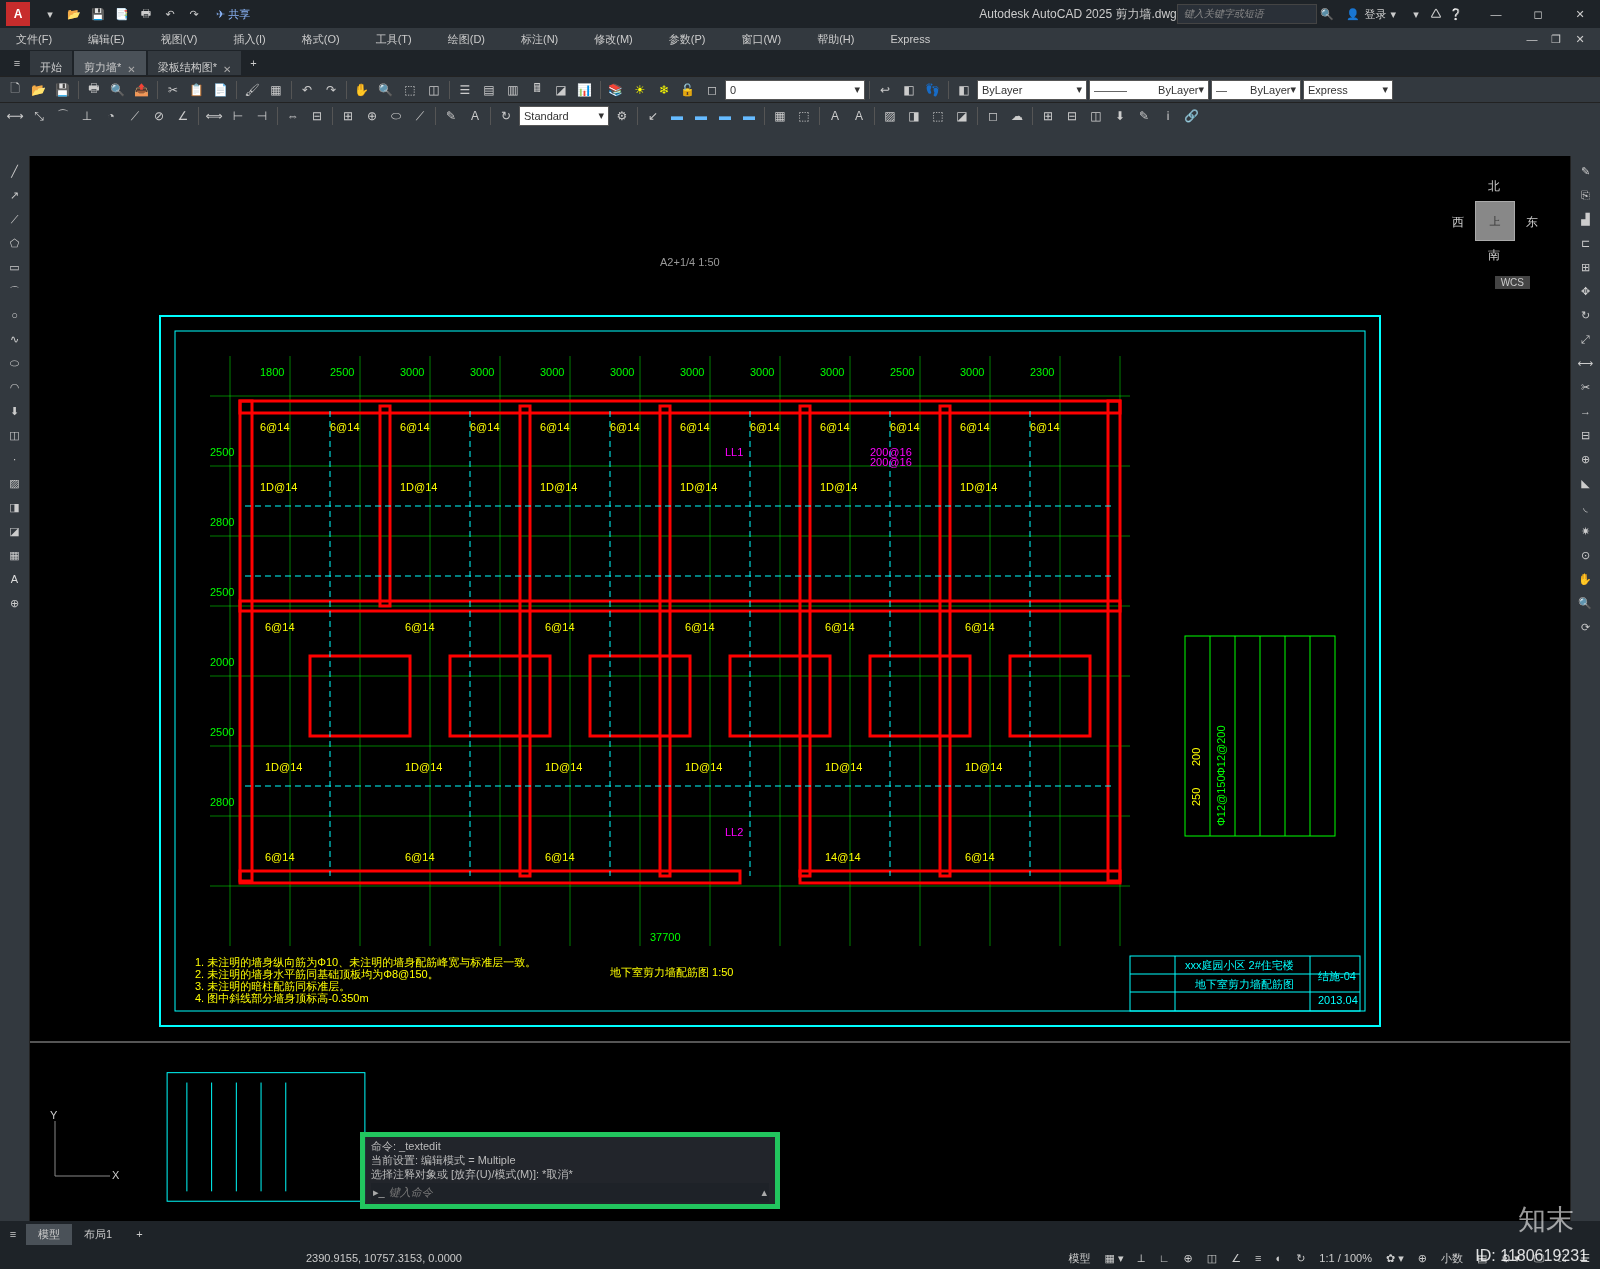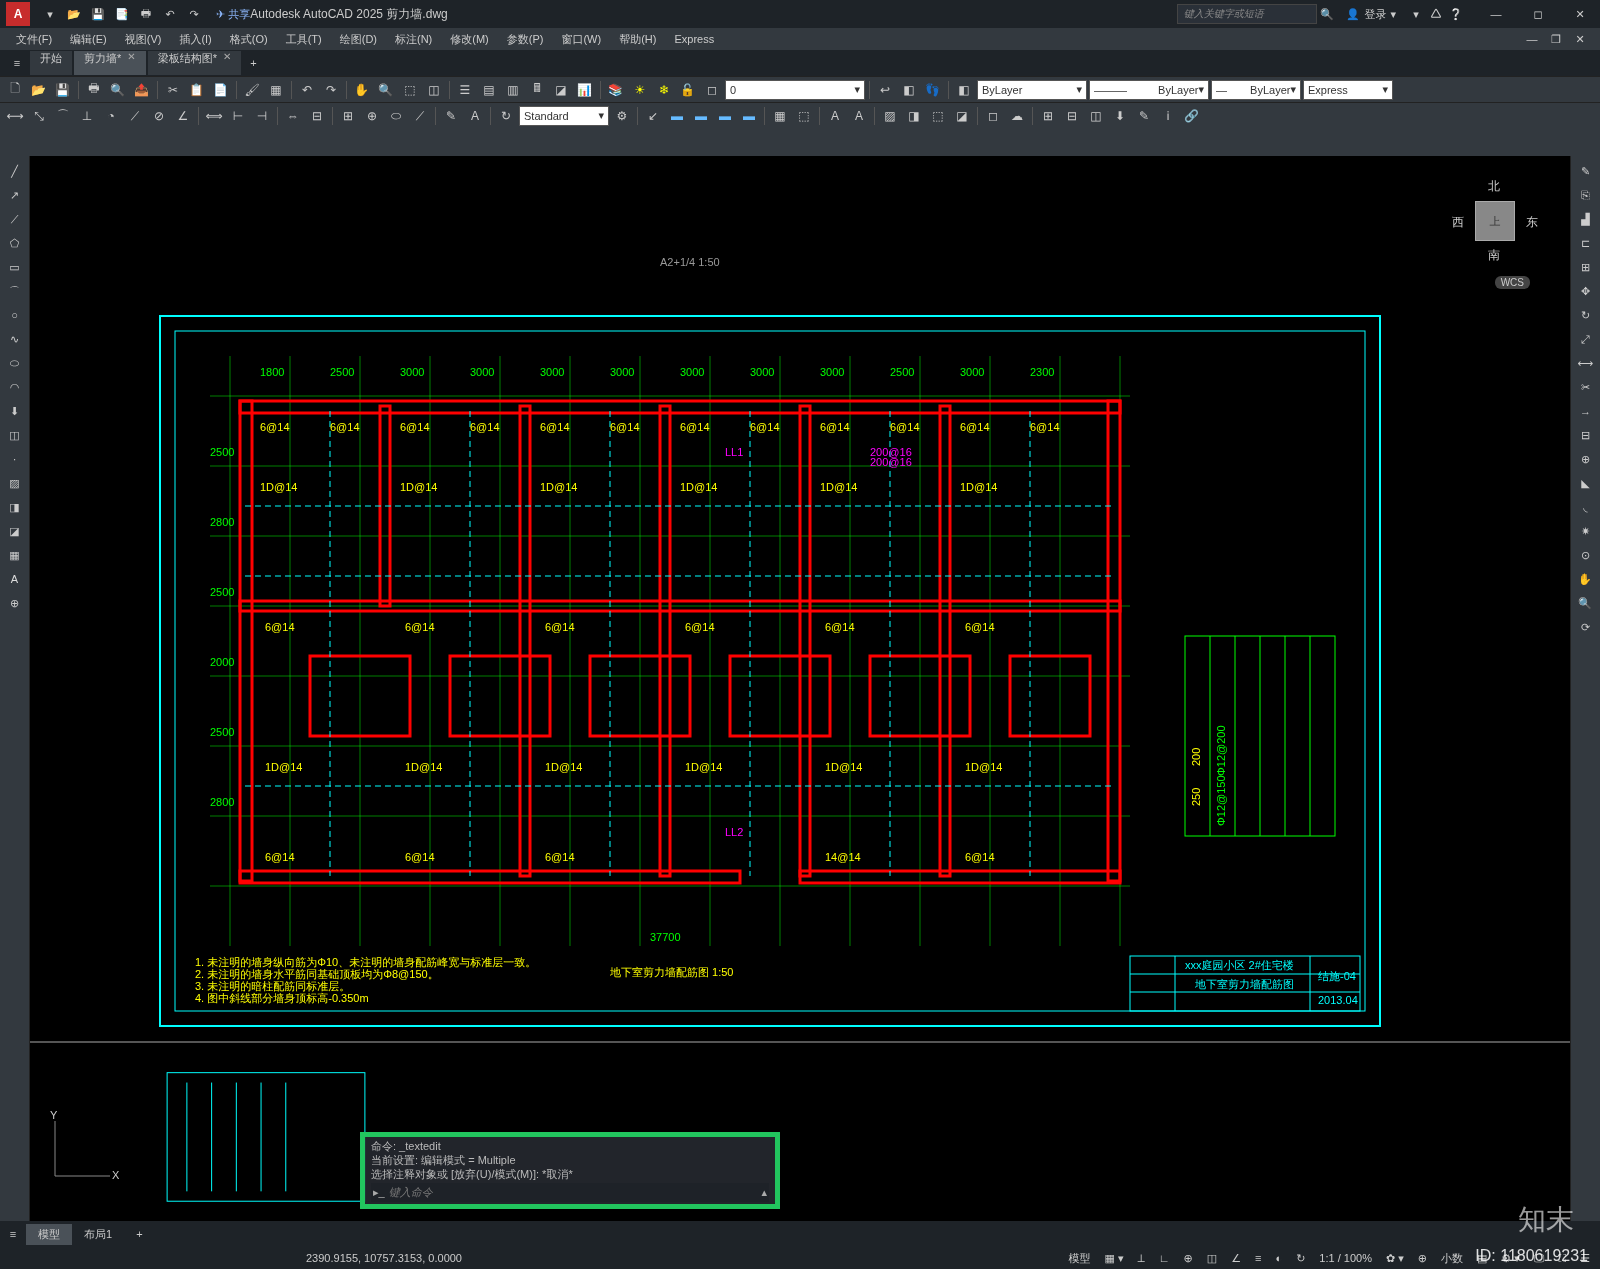--- a/index.html
+++ b/index.html
@@ -2,49 +2,49 @@
 <html><head>
 <meta charset="utf-8">
 <style>
 *{margin:0;padding:0;box-sizing:border-box;font-family:"Microsoft YaHei",Arial,sans-serif;font-size:11px;user-select:none}
 body{width:1600px;height:1269px;background:#33393f;overflow:hidden;position:relative}
 .titlebar{height:28px;background:#1e2328;display:flex;align-items:center;color:#ccc}
 .app-icon{width:24px;height:24px;background:#c72c2c;margin:0 6px;display:flex;align-items:center;justify-content:center;color:#fff;font-weight:bold;font-size:12px}
 .qat{display:flex;gap:4px;margin-left:4px}
 .qat-btn{width:20px;height:20px;display:flex;align-items:center;justify-content:center;color:#ccc;cursor:pointer}
 .share{margin-left:12px;color:#8ab4f8;font-size:11px}
-.title-center{flex:1;text-align:left;color:#ccc;font-size:12px}
+.title-center{flex:1;text-align:right;color:#ccc;font-size:12px}
 .search-box{width:140px;height:20px;background:#2a3038;border:1px solid #444;padding:0 6px;color:#888;font-size:10px;font-style:italic;display:flex;align-items:center}
 .login{margin:0 10px;color:#ccc;display:flex;align-items:center;gap:4px}
 .win-controls{display:flex;gap:2px;margin-left:10px}
 .win-btn{width:40px;height:28px;display:flex;align-items:center;justify-content:center;color:#ccc;cursor:pointer}
-.menubar{height:22px;background:#33393f;display:flex;align-items:center;padding:0 8px;gap:2px;color:#ccc}
+.menubar{height:22px;background:#33393f;display:flex;align-items:center;padding:0 8px;gap:20px;color:#ccc}
 .menu-item{padding:2px 8px;cursor:pointer;font-size:11px}
 .tabbar{height:26px;background:#1e2328;display:flex;align-items:center;padding:0 4px}
 .hamburger{width:26px;height:26px;display:flex;align-items:center;justify-content:center;color:#ccc;cursor:pointer}
-.tab{height:24px;padding:0 10px;display:flex;align-items:flex-start;color:#ccc;background:#33393f;margin-right:2px;cursor:pointer;font-size:11px}
+.tab{height:24px;padding:0 10px;display:flex;align-items:flex-end;color:#ccc;background:#33393f;margin-right:2px;cursor:pointer;font-size:11px}
 .tab.active{background:#4a5158}
 .tab-close{margin-left:6px;color:#aaa;font-size:10px}
 .tab-add{width:20px;color:#ccc;text-align:center;cursor:pointer}
 .toolbar-row{height:26px;background:#33393f;border-top:1px solid #222;display:flex;align-items:center;padding:0 4px;gap:2px}
 .tool-btn{width:22px;height:22px;display:flex;align-items:center;justify-content:center;color:#ccc;cursor:pointer;font-size:12px}
 .tool-sep{width:1px;height:18px;background:#555;margin:0 2px}
 .tool-dropdown{height:20px;background:#fff;border:1px solid #555;padding:0 4px;font-size:10px;color:#333;display:flex;align-items:center;justify-content:space-between}
 .workspace{position:absolute;top:156px;left:0;right:0;bottom:48px;display:flex}
 .left-tools{width:30px;background:#33393f;display:flex;flex-direction:column;padding:4px 0;gap:2px;border-right:1px solid #222}
 .left-tool{width:26px;height:22px;display:flex;align-items:center;justify-content:center;color:#ccc;cursor:pointer;margin:0 auto;font-size:11px}
 .right-tools{width:30px;background:#33393f;display:flex;flex-direction:column;padding:4px 0;gap:2px;border-left:1px solid #222}
 .canvas-area{flex:1;background:#000;position:relative;overflow:hidden}
 .viewcube{position:absolute;top:20px;right:30px;width:90px;height:90px}
 .viewcube-center{position:absolute;top:25px;left:25px;width:40px;height:40px;background:#888;border:1px solid #aaa;display:flex;align-items:center;justify-content:center;color:#333;font-size:11px}
 .viewcube-n{position:absolute;top:2px;left:38px;color:#ccc;font-size:12px}
 .viewcube-s{position:absolute;bottom:2px;left:38px;color:#ccc;font-size:12px}
 .viewcube-e{position:absolute;top:38px;right:2px;color:#ccc;font-size:12px}
 .viewcube-w{position:absolute;top:38px;left:2px;color:#ccc;font-size:12px}
-.wcs-label{position:absolute;top:120px;right:40px;background:#444;color:#ccc;padding:1px 6px;font-size:10px;border-radius:6px}
+.wcs-label{position:absolute;top:120px;right:40px;background:#444;color:#ccc;padding:1px 6px;font-size:10px;border-radius:0}
 .drawing{position:absolute;top:0;left:0;right:0;bottom:0}
 .axis{position:absolute;bottom:40px;left:20px;color:#888;font-size:10px}
 .cmdwin{position:absolute;bottom:12px;left:330px;width:420px;background:rgba(40,44,50,0.85);border:5px solid #22c55e;padding:2px 6px;color:#bbb;font-size:10px;font-family:Consolas,monospace}
 .cmdline{line-height:14px}
 .cmd-prompt{display:flex;align-items:center;background:rgba(30,34,40,0.9);margin-top:2px;padding:2px}
 .bottom-split{position:absolute;left:0;right:0;bottom:0;height:180px;border-top:2px solid #555;background:#000}
 .layout-tabs{position:absolute;bottom:22px;left:0;height:26px;background:#1e2328;display:flex;align-items:center;width:100%}
 .layout-tab{padding:3px 12px;color:#ccc;cursor:pointer;font-size:11px}
 .layout-tab.active{background:#4a5158}
 .statusbar{position:absolute;bottom:0;left:0;right:0;height:22px;background:#1e2328;display:flex;align-items:center;color:#ccc;padding:0 6px;font-size:10px}

